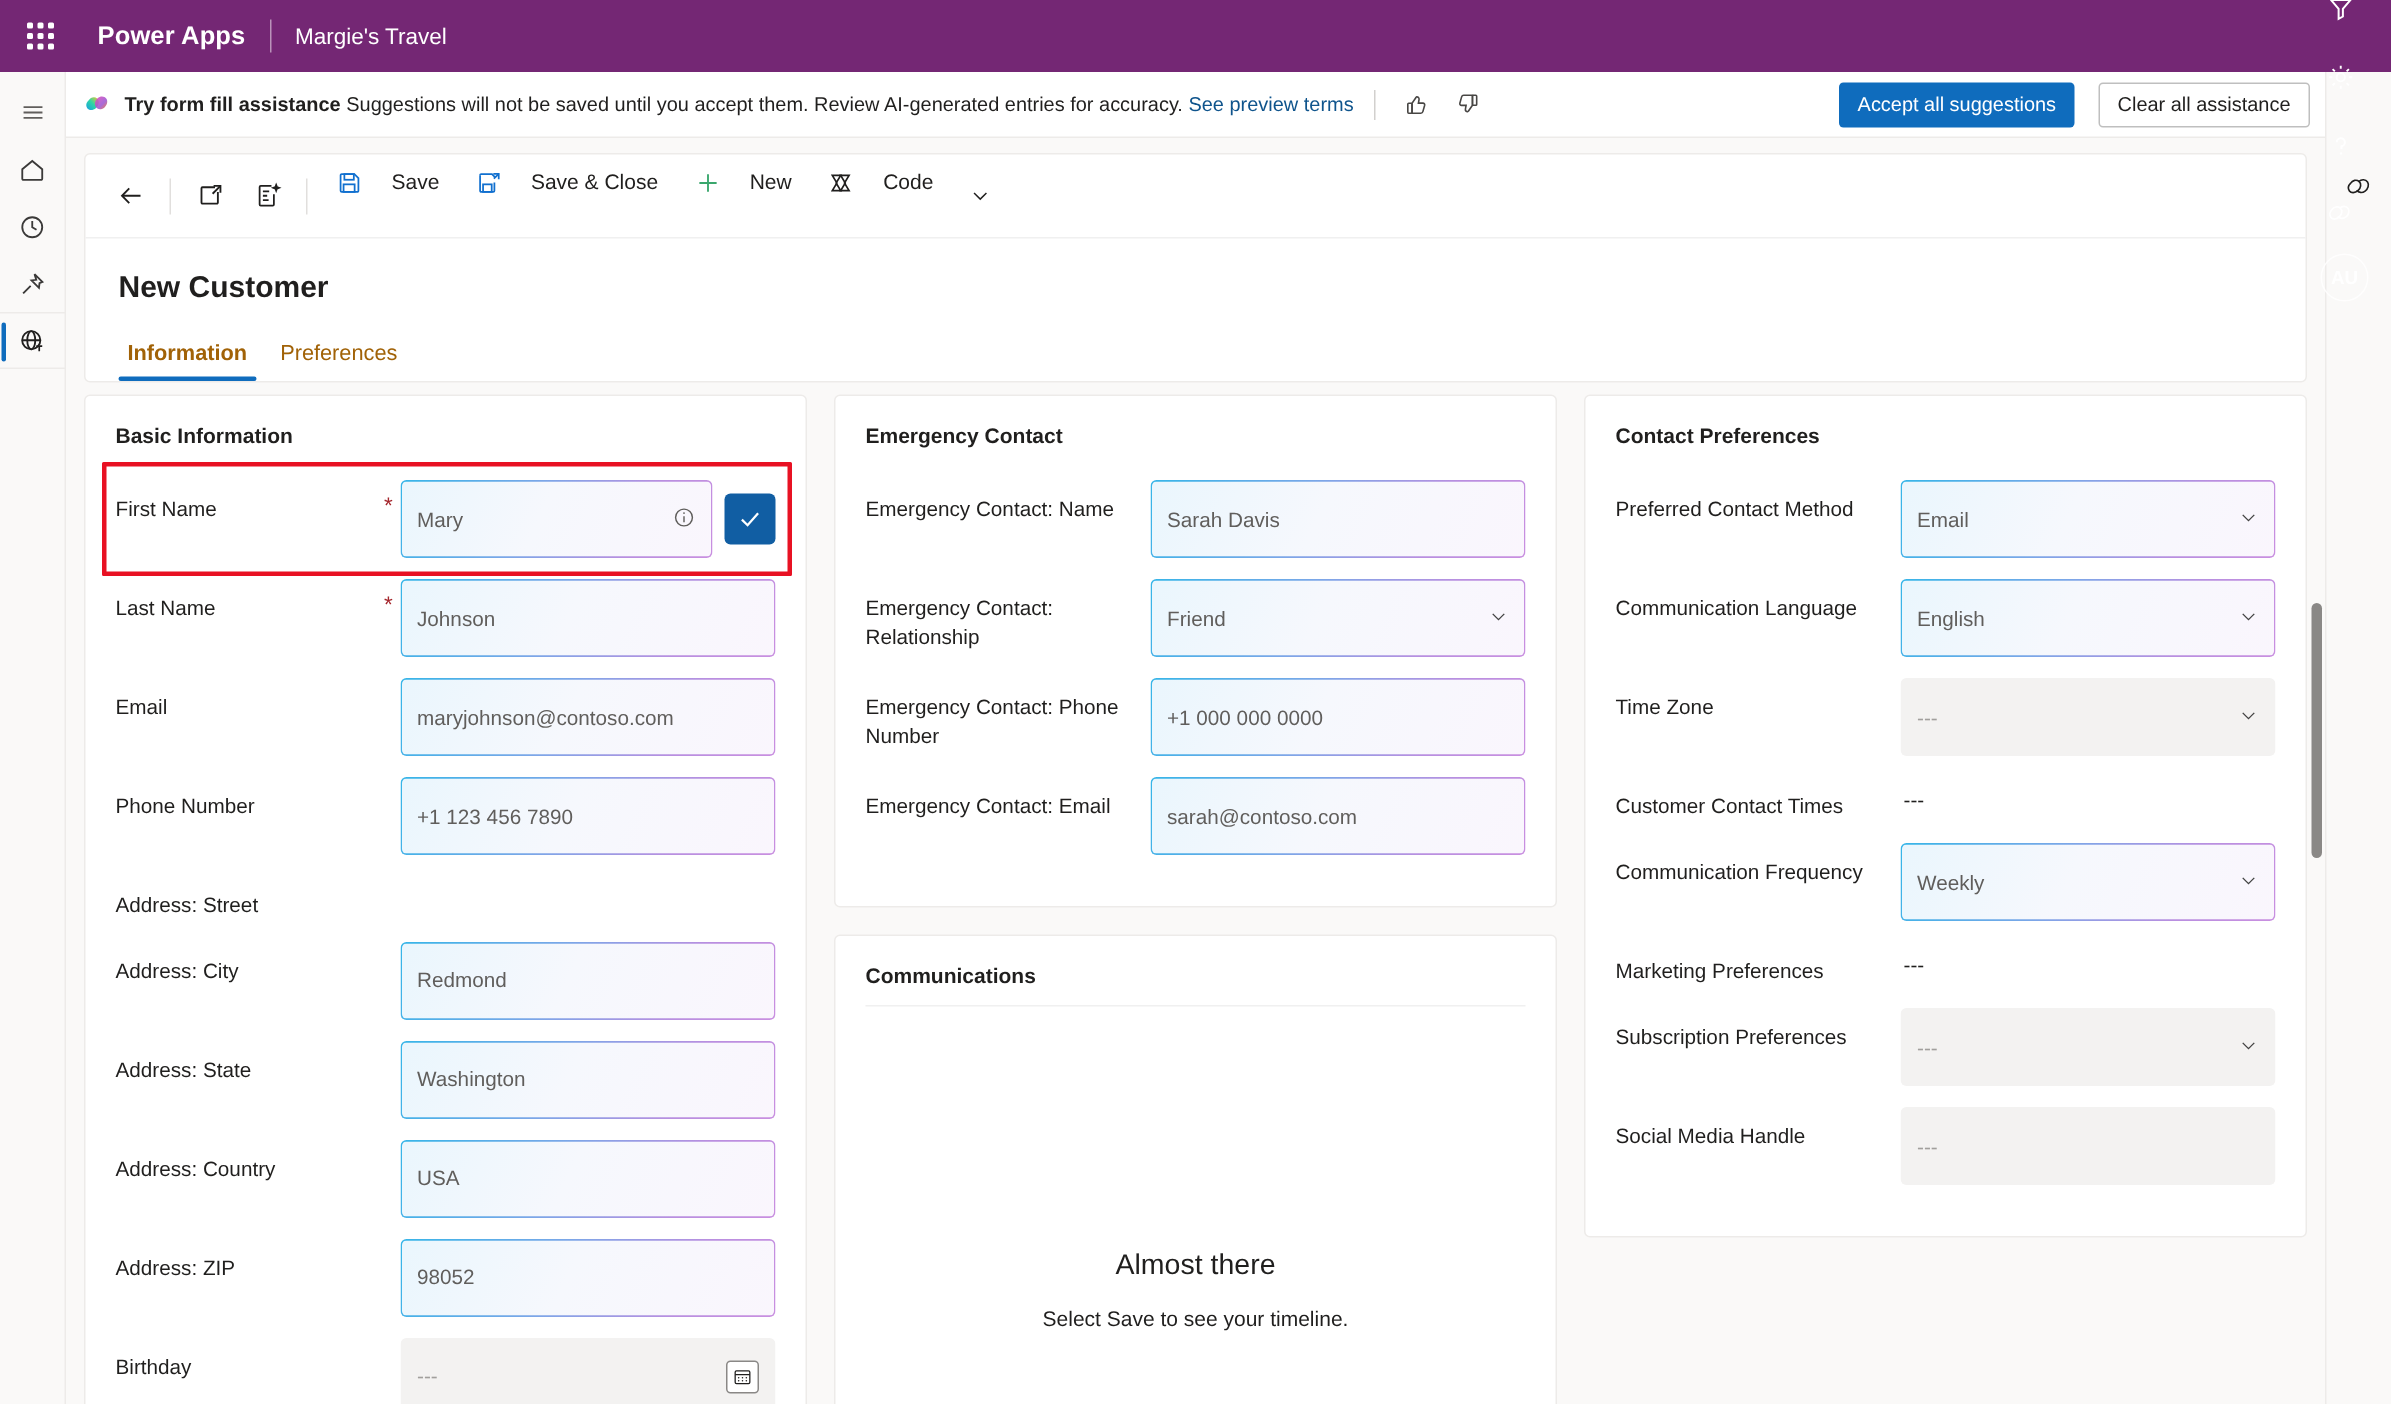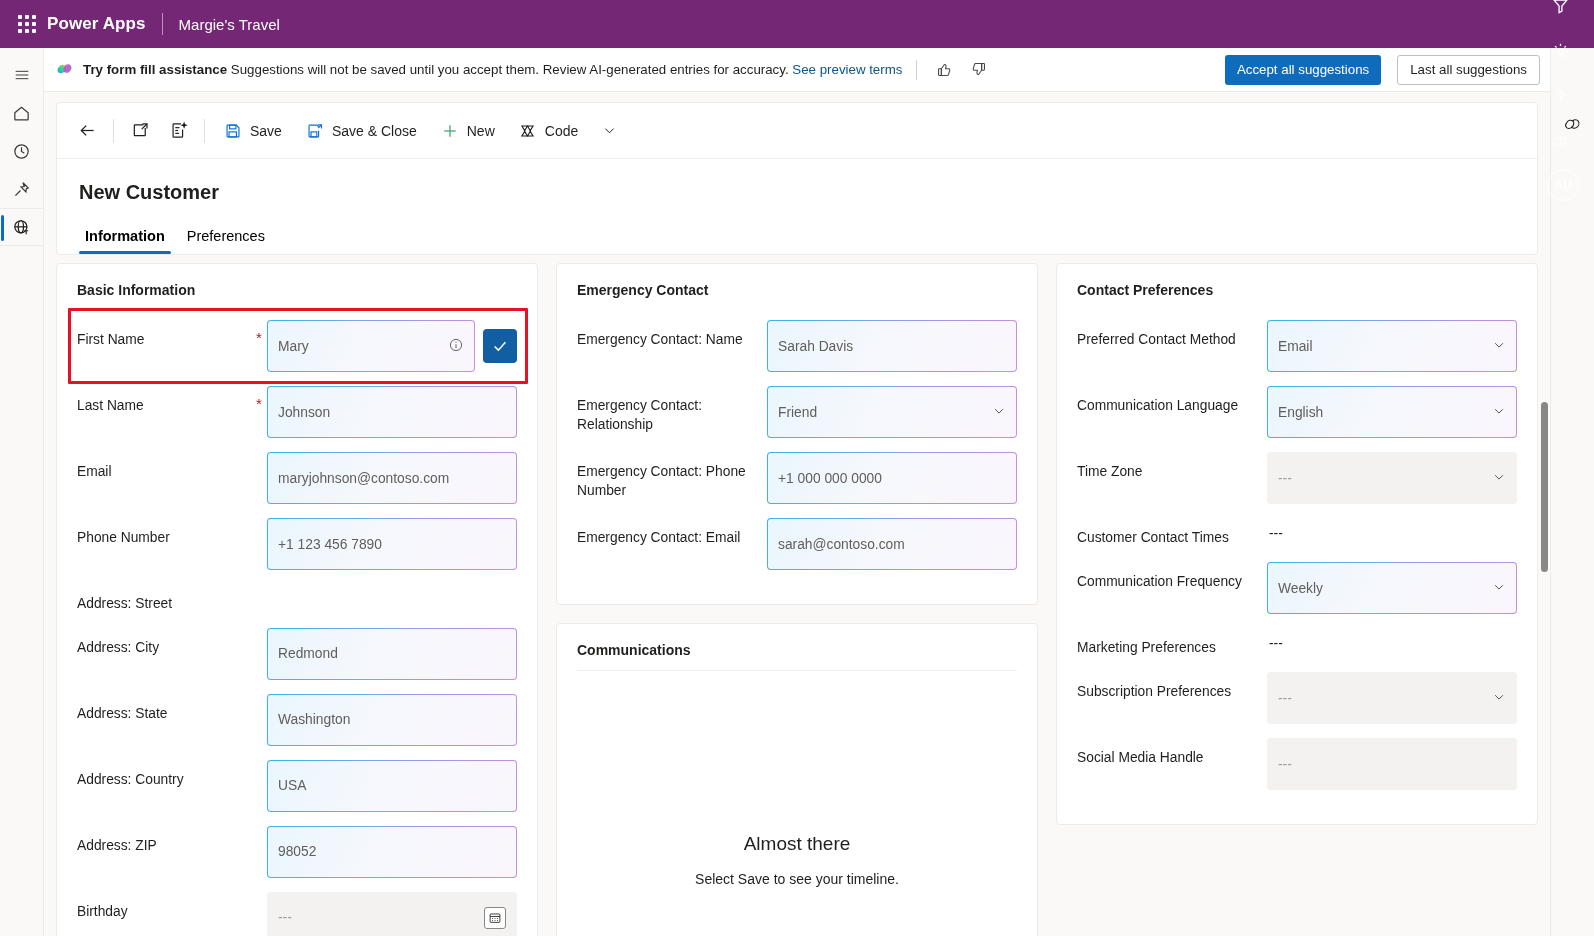--- a/index.html
+++ b/index.html
@@ -13,21 +13,21 @@
   .topbar {
     height: 48px; background: #742774; color: #fff;
     display: flex; align-items: center; padding: 0 14px 0 10px;
     position: relative; z-index: 30;
   }
   .waffle { width: 34px; height: 34px; display: flex; align-items: center;
             justify-content: center; cursor: pointer; }
   .waffle-grid { display: grid; grid-template-columns: repeat(3,4px);
                  grid-template-rows: repeat(3,4px); gap: 3px; }
   .waffle-grid i { width: 4px; height: 4px; background: #fff; border-radius: 1px; display:block; }
-  .brand { font-size: 17px; font-weight: 700; margin-left: 3px; letter-spacing: .1px; }
+  .brand { font-size: 17px; font-weight: 700; margin-left: 21px; letter-spacing: .1px; }
   .brand-divider { width: 1px; height: 22px; background: rgba(255,255,255,.5); margin: 0 16px; }
   .app-name { font-size: 15px; font-weight: 400; }
   .topbar-spacer { flex: 1; }
   .topbar-icons { display: flex; align-items: center; gap: 6px; flex-direction: column; }
   .tb-ico { width: 40px; height: 40px; display: flex; align-items: center;
             justify-content: center; cursor: pointer; border-radius: 3px; }
   .tb-ico svg { display: block; }
   .avatar { width: 32px; height: 32px; border-radius: 50%;
             border: 1.5px solid rgba(255,255,255,.85);
             display: flex; align-items: center; justify-content: center;
@@ -77,28 +77,28 @@
   
   .content { flex: 1; overflow: hidden; padding: 10px 12px 0 12px; position: relative; }
 
   .form-header { background: #fff; border: 1px solid #edebe9; border-radius: 4px;
                  margin-bottom: 8px; }
   .cmdbar { height: 56px; display: flex; align-items: center; padding: 0 12px;
             border-bottom: 1px solid #f0f0f0; gap: 2px; }
   .cmd-ico { width: 36px; height: 36px; display: flex; align-items: center;
              justify-content: center; cursor: pointer; border-radius: 3px; color: #201f1e; }
   .cmd-sep { width: 1px; height: 24px; background: #e1dfdd; margin: 0 6px; }
-  .cmd-btn { display: flex; align-items: center; gap: 8px; height: 36px;
+  .cmd-btn { display: flex; gap: 19px; height: 36px;
              padding: 0 11px; cursor: pointer; border-radius: 3px;
              font-size: 14px; color: #201f1e; white-space: nowrap; }
 
   .form-title { font-size: 20px; font-weight: 600; color: #201f1e;
                 padding: 22px 0 0 22px; }
   .tabs { display: flex; gap: 6px; padding: 18px 0 0 20px; }
-  .tab { font-size: 14.5px; color: #000000; padding: 6px 8px 10px 8px;
+  .tab { font-size: 14.5px; color: #a16207; padding: 6px 8px 10px 8px;
          cursor: pointer; position: relative; }
   .tab.active { font-weight: 600; }
   .tab.active::after { content: ""; position: absolute; left: 2px; right: 2px;
                        bottom: 0; height: 3px; background: #0f6cbd; border-radius: 2px; }
 
   
   .cols { display: flex; gap: 18px; }
   .col { flex: 1; min-width: 0; display: flex; flex-direction: column; gap: 18px; }
   .card { background: #fff; border: 1px solid #edebe9; border-radius: 4px;
           padding: 18px 20px 20px 20px; }
@@ -289,21 +289,21 @@
         </svg>
       </div>
       <div class="ai-ico">
         <svg width="17" height="17" viewBox="0 0 20 20" fill="none" stroke="#484644" stroke-width="1.25">
           <path d="M13.7 3H6.8c-.8 0-1.4.5-1.6 1.2l-1.4 5c-.2.9.4 1.7 1.3 1.7h3.6l-.5 2.7c-.2 1 .4 2 1.4 2.2.4.1.8-.1 1-.5l3.1-4.5z"></path>
           <rect x="13.7" y="3" width="3.3" height="7.8" rx=".7"></rect>
         </svg>
       </div>
       <div class="ai-spacer"></div>
       <button class="btn-primary">Accept all suggestions</button>
-      <button class="btn-secondary">Last all suggestions</button>
+      <button class="btn-secondary">Clear all assistance</button>
     </div>
 
     <div class="content">
 
       <div class="form-header">
         <div class="cmdbar">
           <div class="cmd-ico">
             <svg width="19" height="19" viewBox="0 0 20 20" fill="none" stroke="#201f1e" stroke-width="1.3">
               <line x1="16.5" y1="10" x2="3.8" y2="10"></line>
                 <polyline points="8.6,4.8 3.5,10 8.6,15.2"></polyline>

